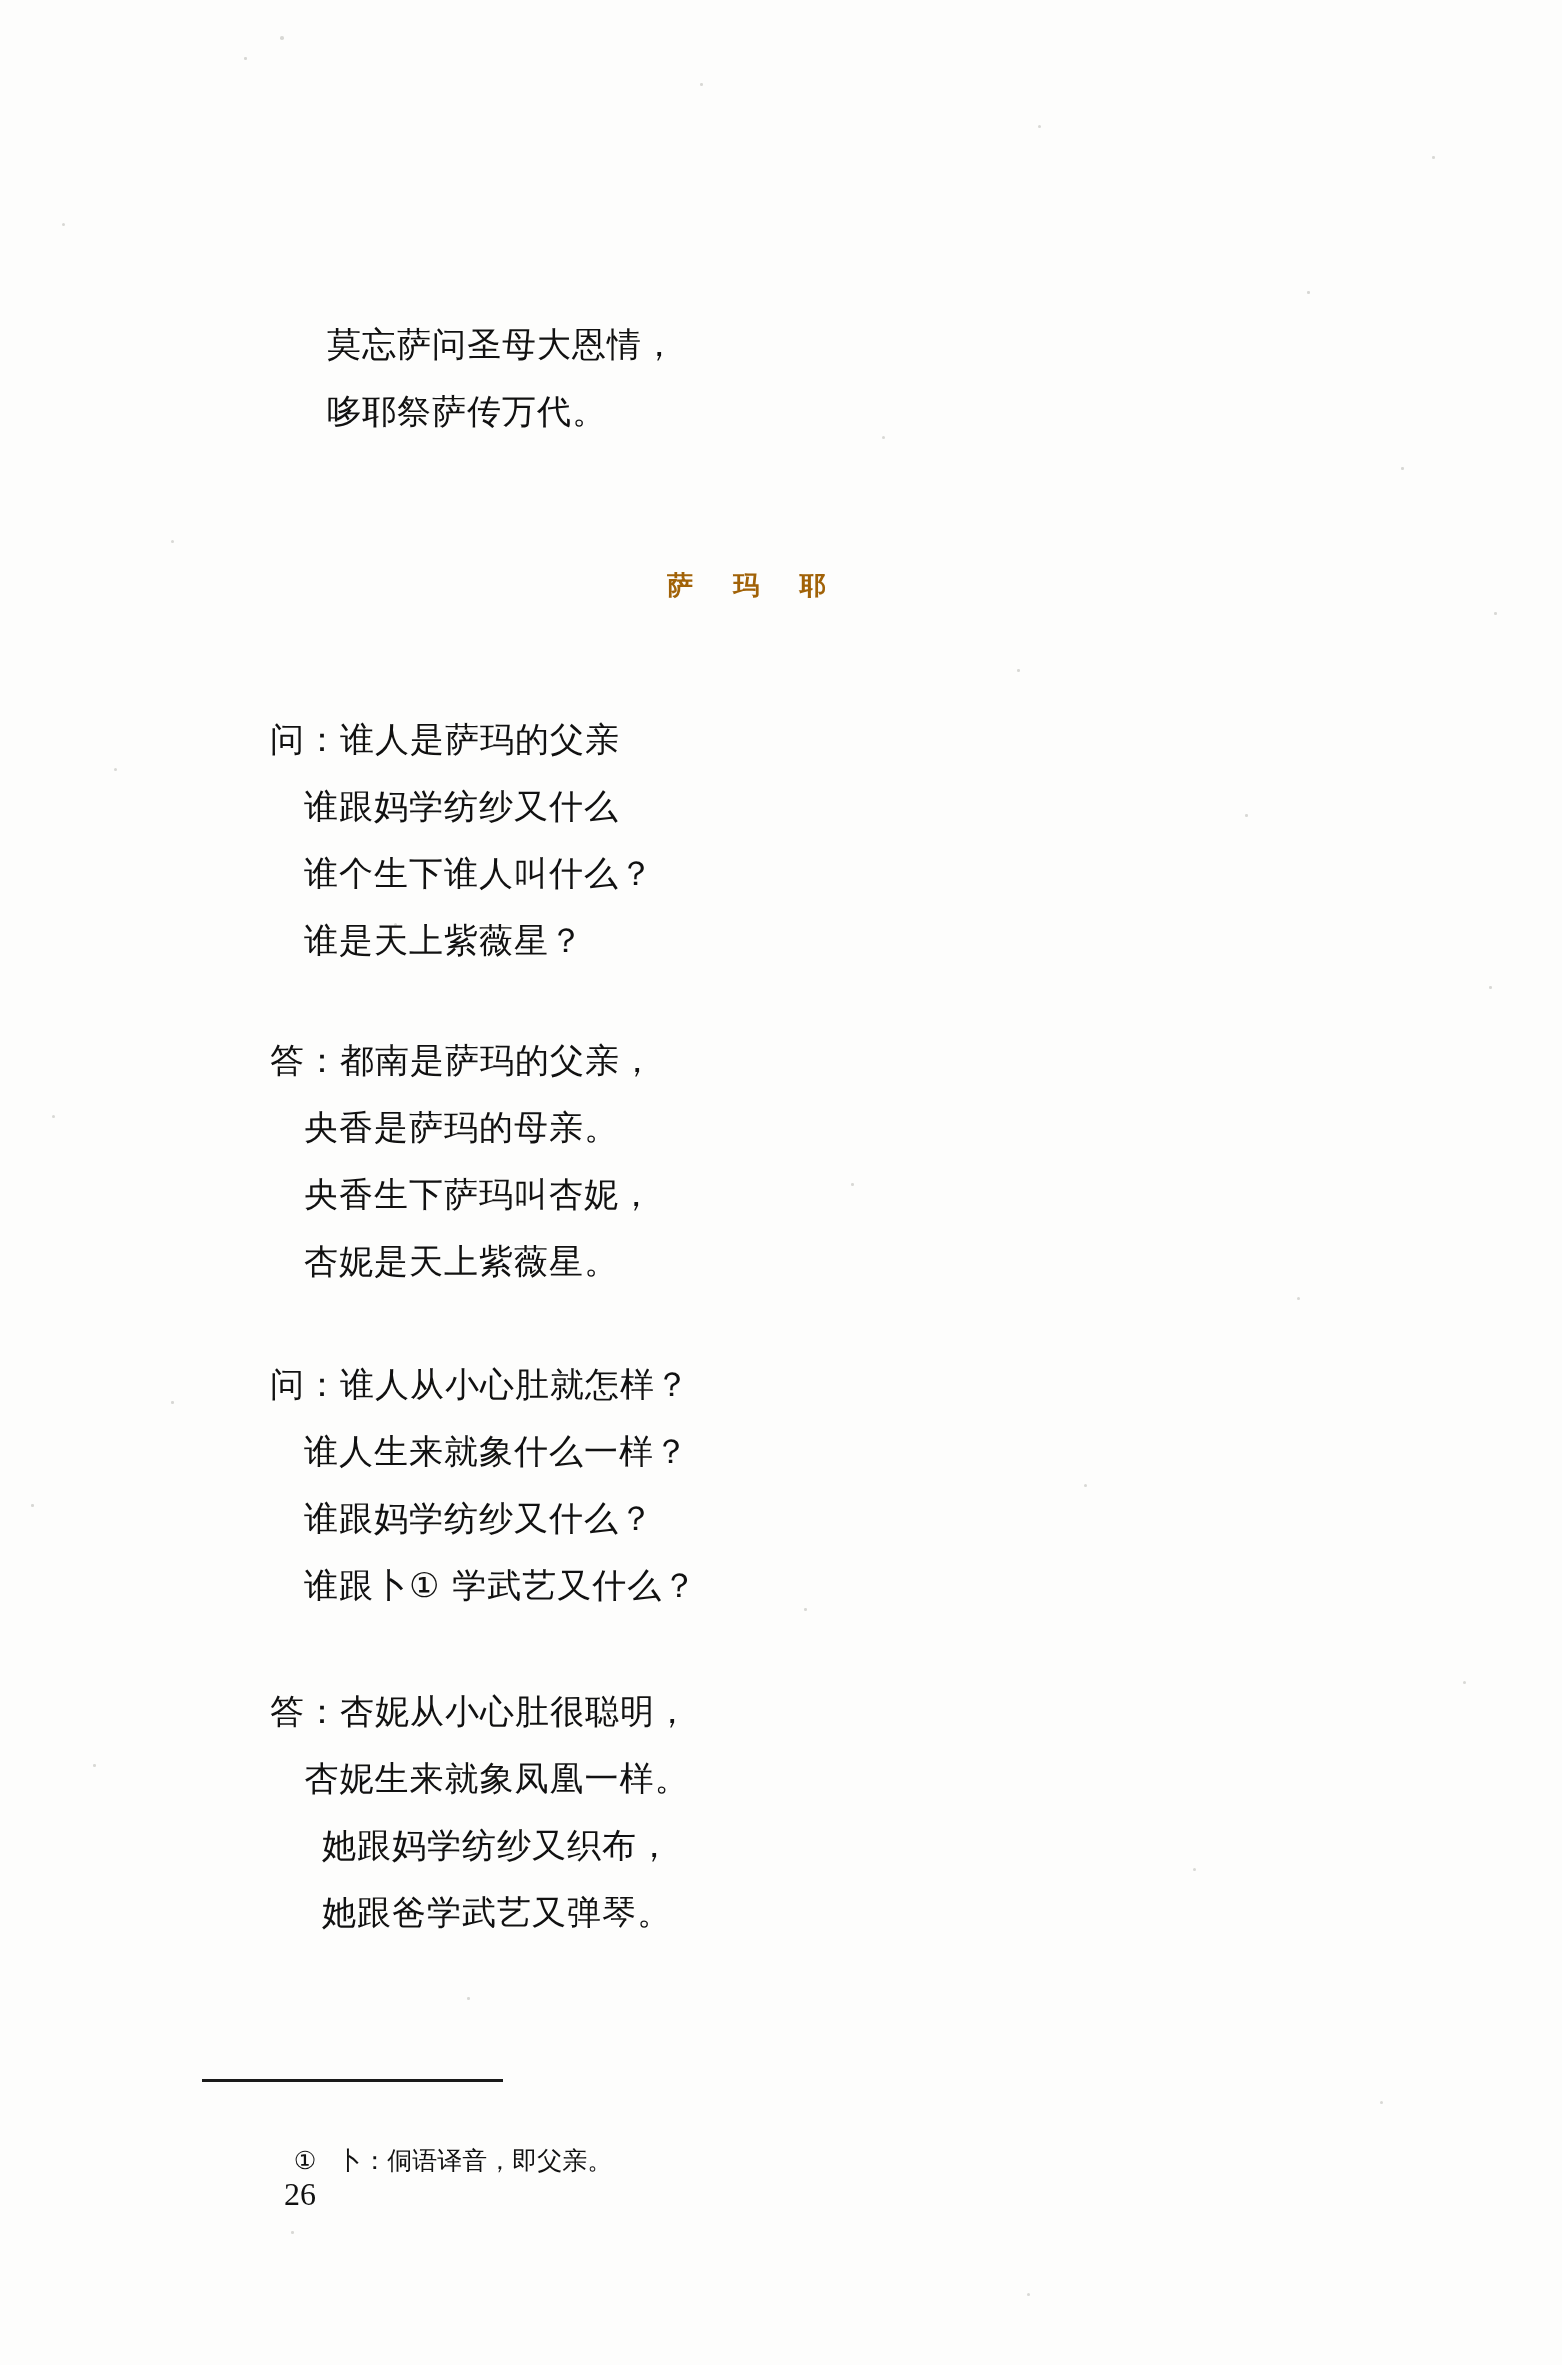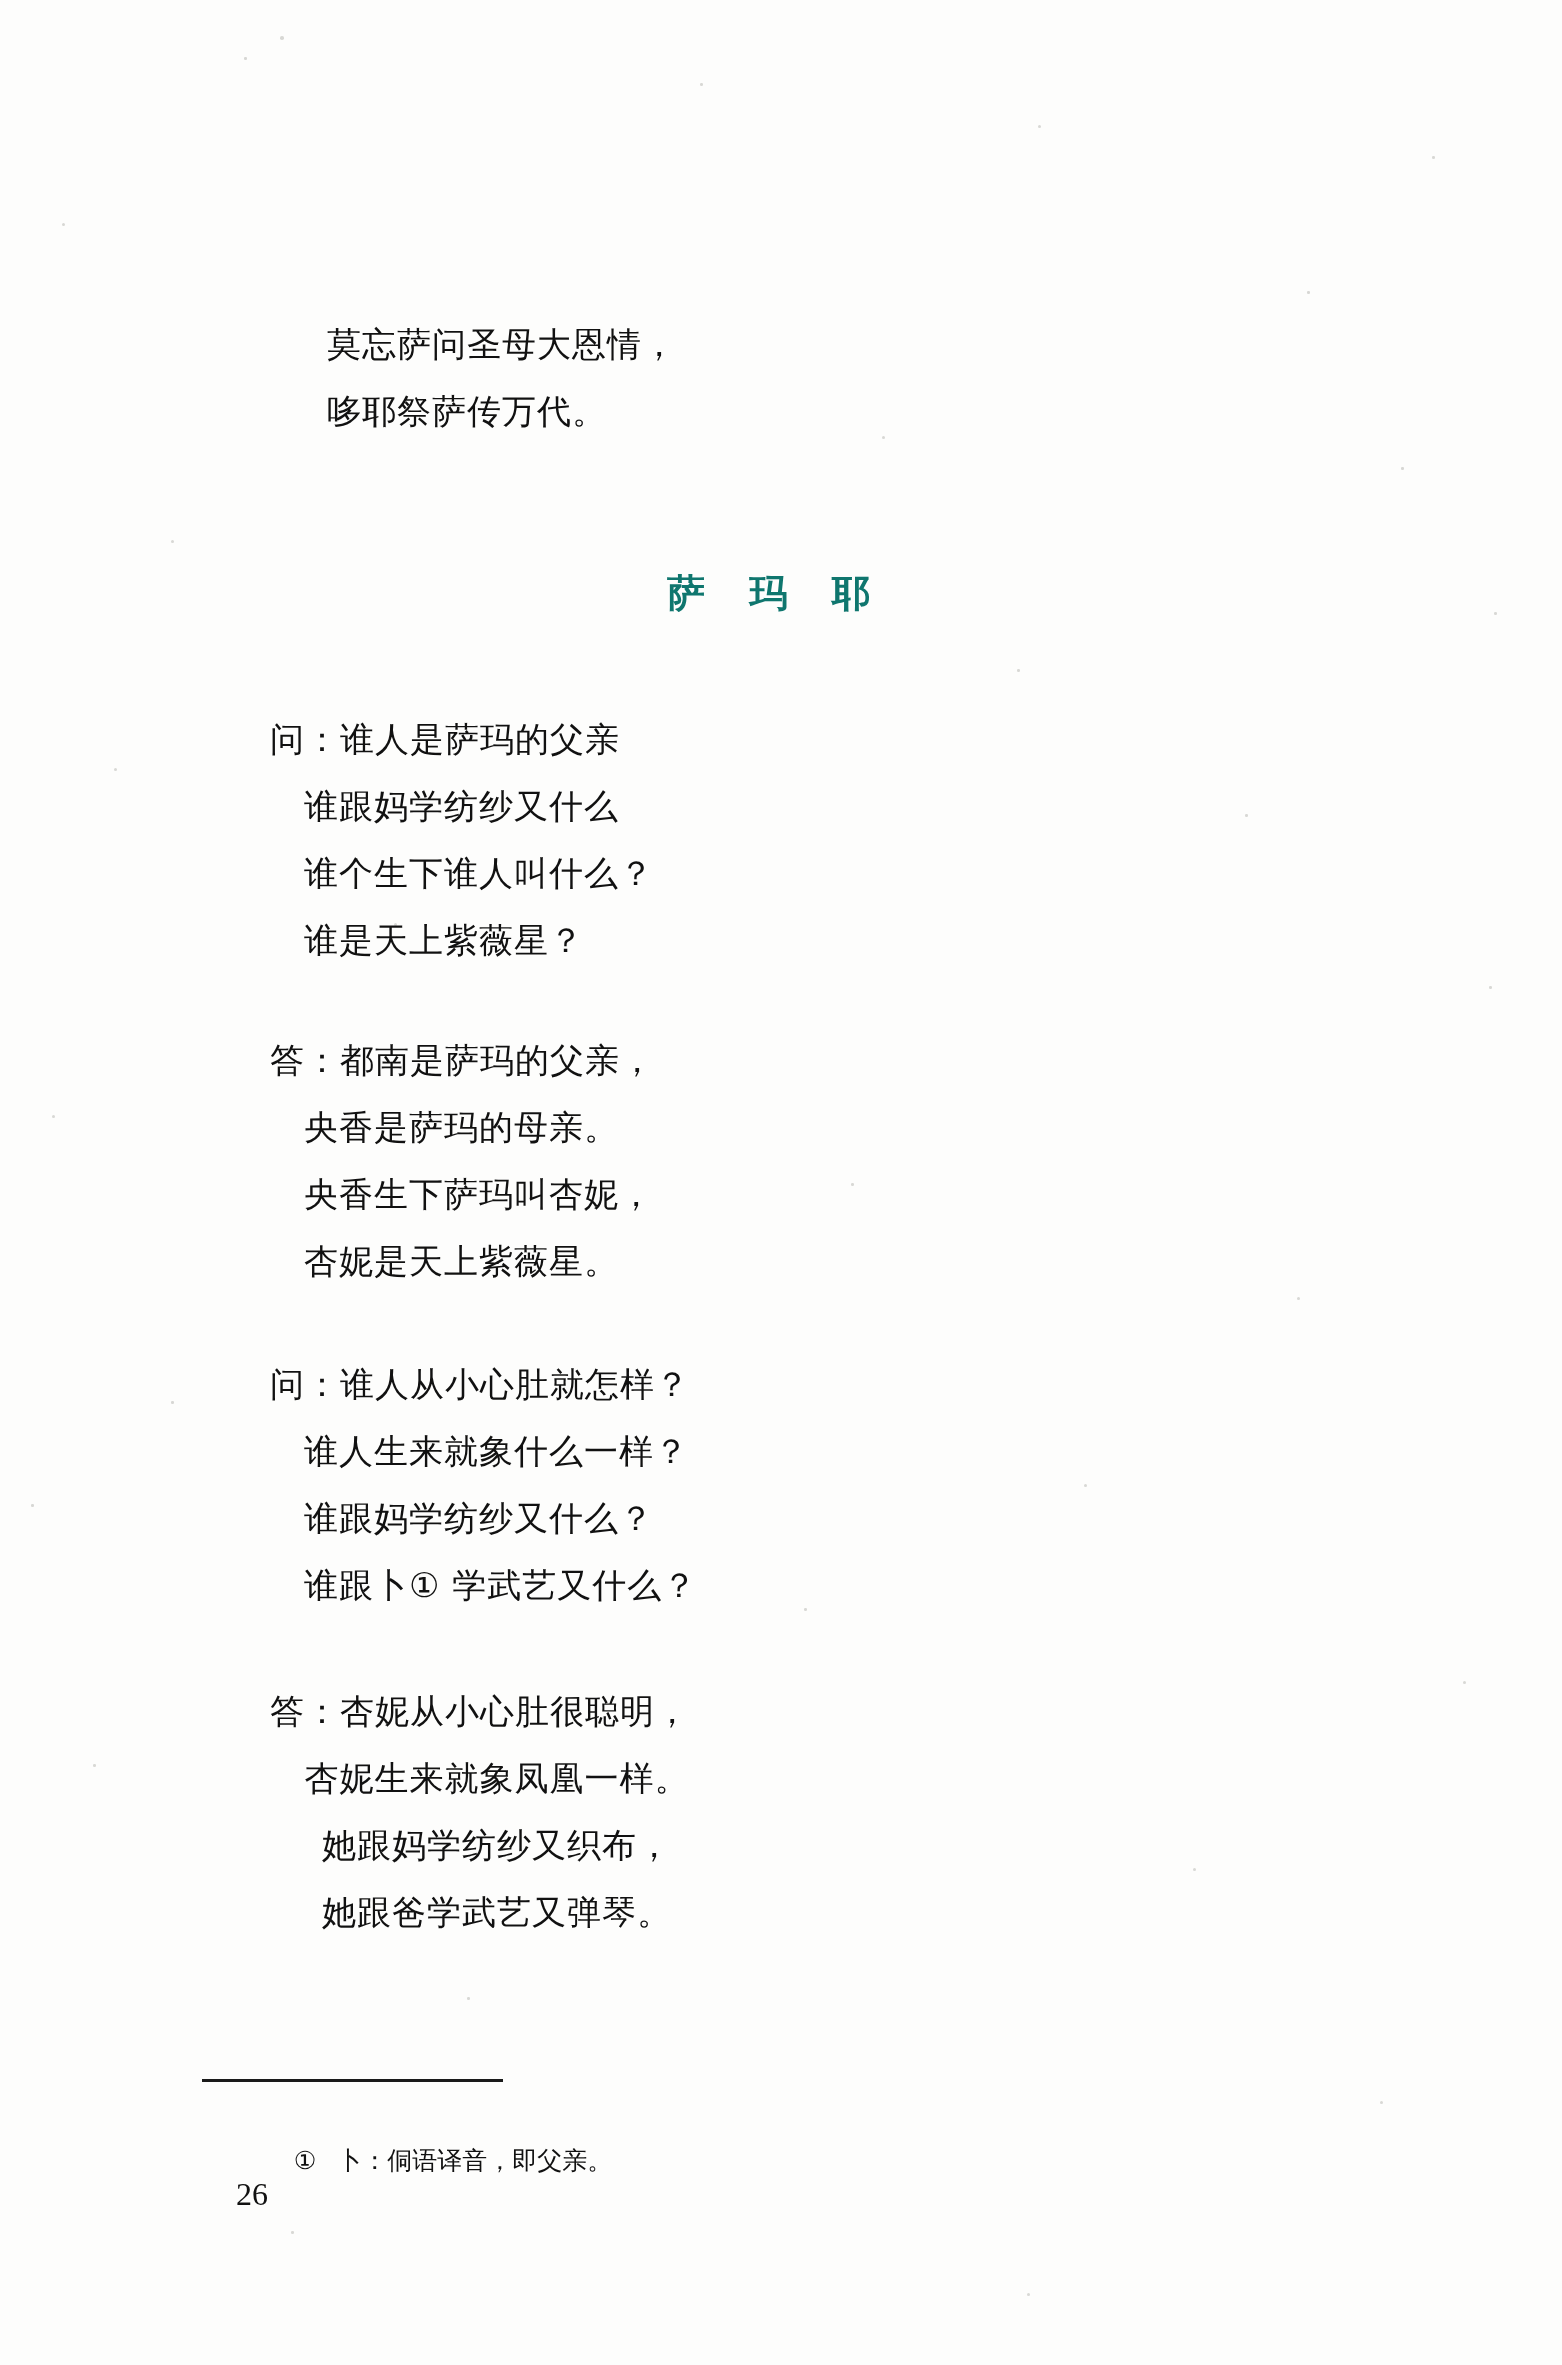--- a/index.html
+++ b/index.html
@@ -53,24 +53,24 @@
     white-space: pre;
     color: #111111;
   }
 
   .indent {
     padding-left: 34px;
   }
 
   .poem-title {
     position: absolute;
-    font-size: 38px;
+    font-size: 26px;
     font-weight: bold;
     letter-spacing: 15.6px;
-    color: #0f766e;
+    color: #a16207;
   }
 
   .footnote-rule {
     position: absolute;
     height: 3.1px;
     background: #1a1a1a;
   }
 
   .footnote {
     position: absolute;
@@ -79,20 +79,21 @@
     white-space: pre;
     color: #111111;
     text-align: right;
   }
 
   .page-number {
     position: absolute;
     font-size: 32px;
     color: #111111;
     font-family: "Liberation Serif", serif;
+    margin-left: 48px;
   }
 </style>
 </head>
 <body>
 
 <div class="page"></div>
 
 <div class="speckles">
   <span style="left:280px;top:36px;width:3.6px;height:3.6px;"></span>
   <span style="left:244px;top:57px;width:2.6px;height:2.6px;"></span>

